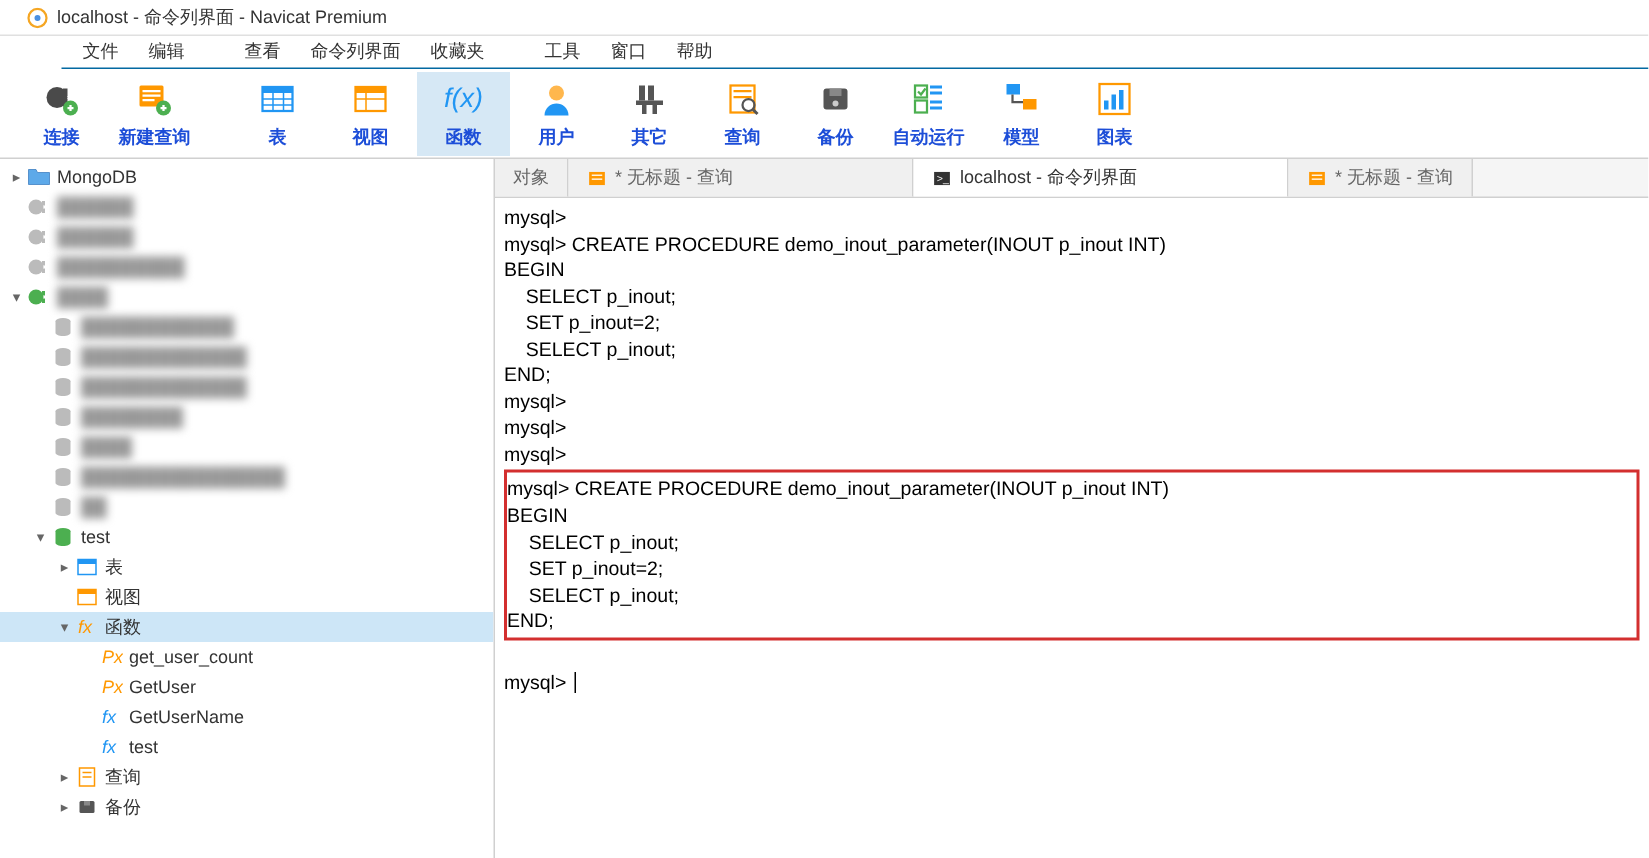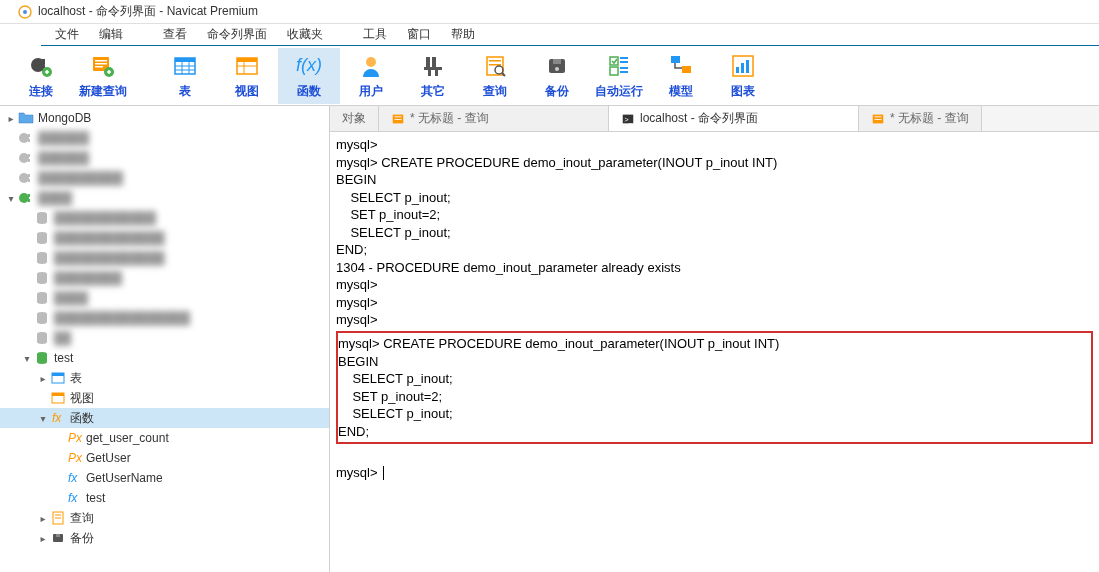--- a/index.html
+++ b/index.html
@@ -467,21 +467,20 @@
         </div>
       </div>
     <div class="console" id="console">
         <div class="console-line">mysql&gt;</div>
         <div class="console-line">mysql&gt; CREATE PROCEDURE demo_inout_parameter(INOUT p_inout INT)</div>
         <div class="console-line">BEGIN</div>
         <div class="console-line">    SELECT p_inout;</div>
         <div class="console-line">    SET p_inout=2;</div>
         <div class="console-line">    SELECT p_inout;</div>
         <div class="console-line">END;</div>
-        <div class="console-line">1304 - PROCEDURE demo_inout_parameter already exists</div>
         <div class="console-line">mysql&gt;</div>
         <div class="console-line">mysql&gt;</div>
         <div class="console-line">mysql&gt;</div>
         <div class="hl-box">
           <div class="console-line">mysql&gt; CREATE PROCEDURE demo_inout_parameter(INOUT p_inout INT)</div>
           <div class="console-line">BEGIN</div>
           <div class="console-line">    SELECT p_inout;</div>
           <div class="console-line">    SET p_inout=2;</div>
           <div class="console-line">    SELECT p_inout;</div>
           <div class="console-line">END;</div>

